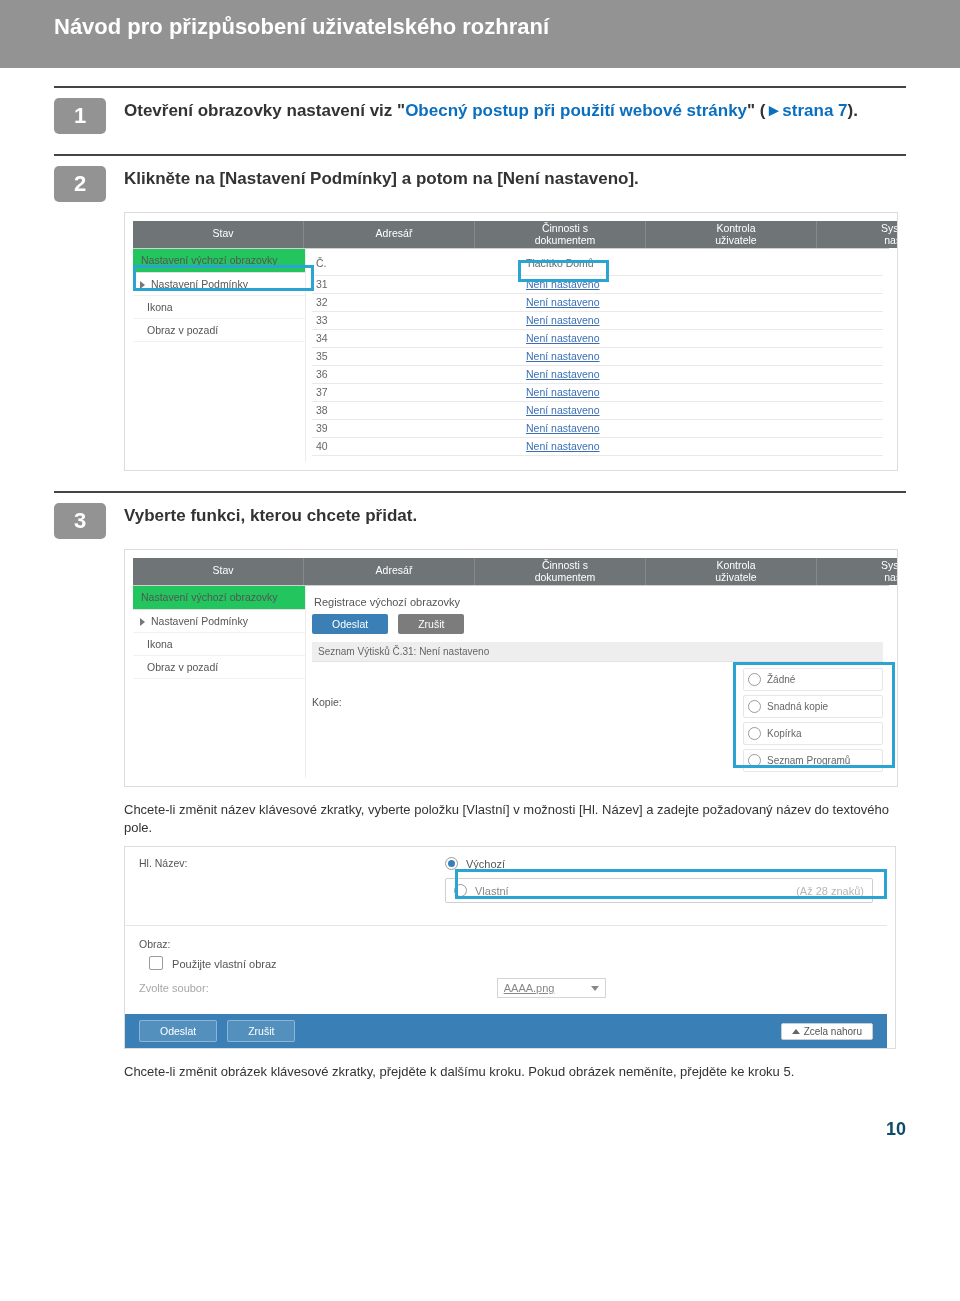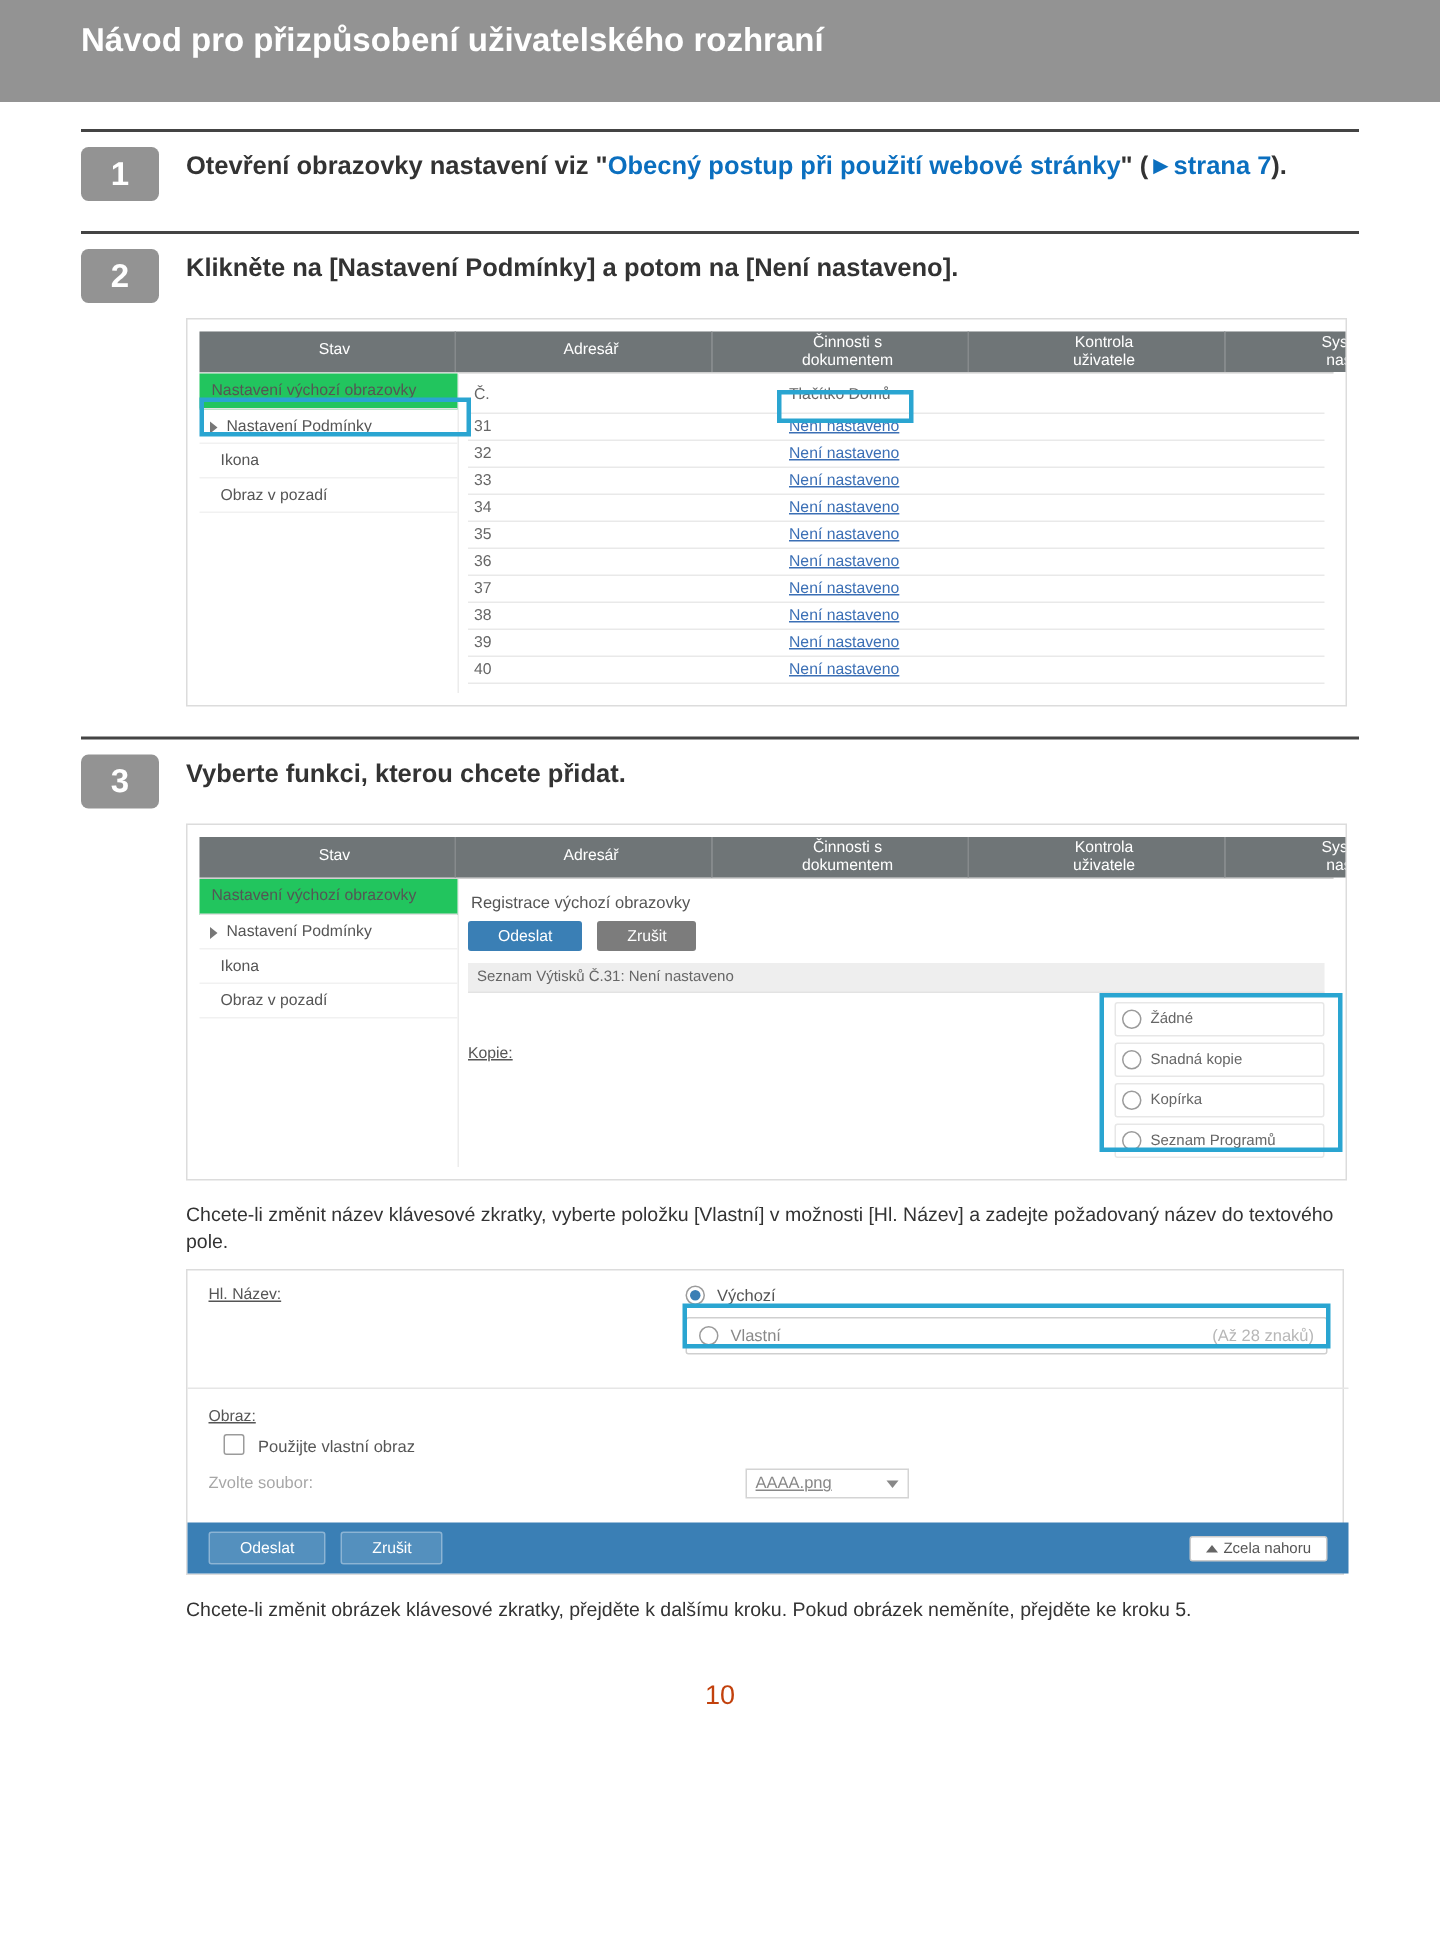--- a/index.html
+++ b/index.html
@@ -42,39 +42,39 @@
   .panel-title { font-size:11px; color:#555; padding:4px 2px 6px 2px;}
   .btn-row { display:flex; gap:10px; margin-bottom:8px;}
   .wbtn { background:#3a7fb5; color:#fff; padding:4px 20px; font-size:10.5px; border-radius:2px;
           display:inline-block; text-align:center;}
   .wbtn.grey { background:#7c7c7c;}
   .sub-hd { background:#eeeeee; padding:4px 6px; font-size:10px; color:#666; border-bottom:1px solid #e3e3e3; margin-bottom:6px;}
   .radio-col { border:1px solid #e7e7e7; border-radius:2px; padding:4px 4px; margin-bottom:4px; color:#666; font-size:10px;
                display:flex; align-items:center; gap:6px;}
   .radio-dot { width:11px; height:11px; border:1px solid #9b9b9b; border-radius:50%; display:inline-block; position:relative; background:#fff;}
   .radio-dot.on::after { content:""; position:absolute; left:2px; top:2px; width:7px; height:7px; border-radius:50%; background:#3a7fb5;}
-  .row-lbl { color:#555; font-size:10.5px;text-decoration:underline;}
+  .row-lbl { color:#555; font-size:10.5px;}
 
   
   .name-frame { margin:10px 0 0 70px; border:1px solid #dcdcdc; width:772px; background:#fff;
-                font-size:11px; color:#555; padding:10px 10px 0 14px; box-sizing:border-box;}
+                font-size:11px; color:#555; padding:10px 22px 0 14px; box-sizing:border-box;}
   .radline { display:flex; align-items:center; gap:8px; margin-bottom:8px;}
   .cust-input-row { border:1px solid #cfcfcf; background:#fff; padding:5px 8px; display:flex; align-items:center; gap:8px; color:#888; font-size:11px; border-radius:2px;}
   .cust-hint { margin-left:auto; color:#b7b7b7; font-style:normal;}
   .divider { border-top:1px solid #e6e6e6; margin:22px -14px 12px -14px;}
   .chk { width:12px; height:12px; border:1px solid #9b9b9b; border-radius:2px; display:inline-block; background:#fff; margin-right:6px; vertical-align:-2px;}
   .file-row { display:flex; align-items:center; gap:14px; margin:8px 0 16px 0; color:#a7a7a7; }
   .file-box { border:1px solid #d4d4d4; padding:3px 6px; min-width:95px; color:#888; font-size:11px; background:#fff; display:flex; align-items:center; gap:6px;text-decoration:underline;}
   .file-chevron { width:0; height:0; border-left:4px solid transparent; border-right:4px solid transparent; border-top:5px solid #888; margin-left:auto;}
   .bottom-bar { background:#3a7fb5; margin:0 -14px; padding:6px 14px; display:flex; gap:10px; align-items:center;}
   .tiny-white-btn { background:#fff; color:#555; border:1px solid #ccc; padding:2px 10px; font-size:10px; margin-left:auto; display:flex; align-items:center; gap:4px; border-radius:2px;}
   .caret-up { width:0; height:0; border-left:4px solid transparent; border-right:4px solid transparent; border-bottom:5px solid #666;}
 
   .para { font-size:13px; color:#333; margin:14px 0 0 70px; width:772px; line-height:1.35;}
-  .page-no { text-align:center; font-size:18px; font-weight:normal; color:#c2410c; margin-top:26px;}
+  .page-no { text-align:right; font-size:18px; font-weight:bold; color:#0c4a6e; margin-top:26px;}
 
   
   .co-side { width:172px; }
 </style>
 </head>
 <body>
 <div class="page">
 
 <div class="header-band">
   <span>Návod pro přizpůsobení uživatelského rozhraní</span>

